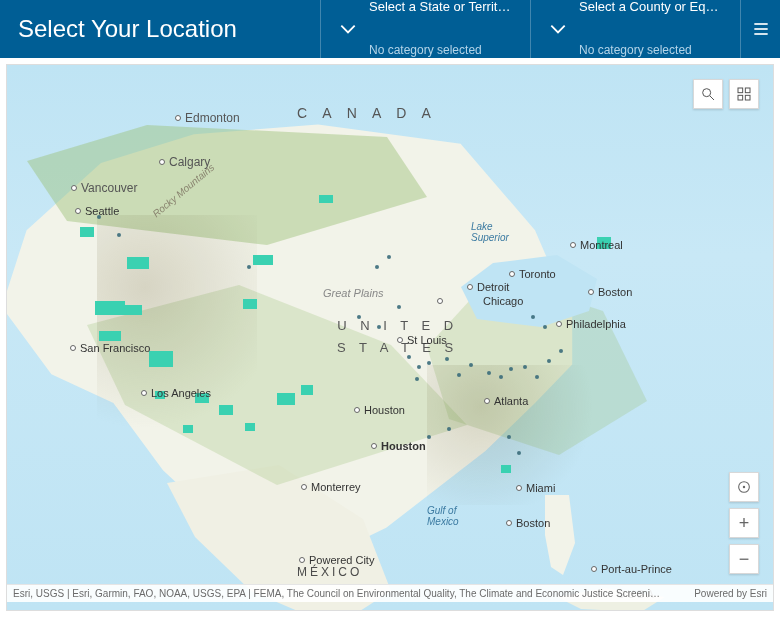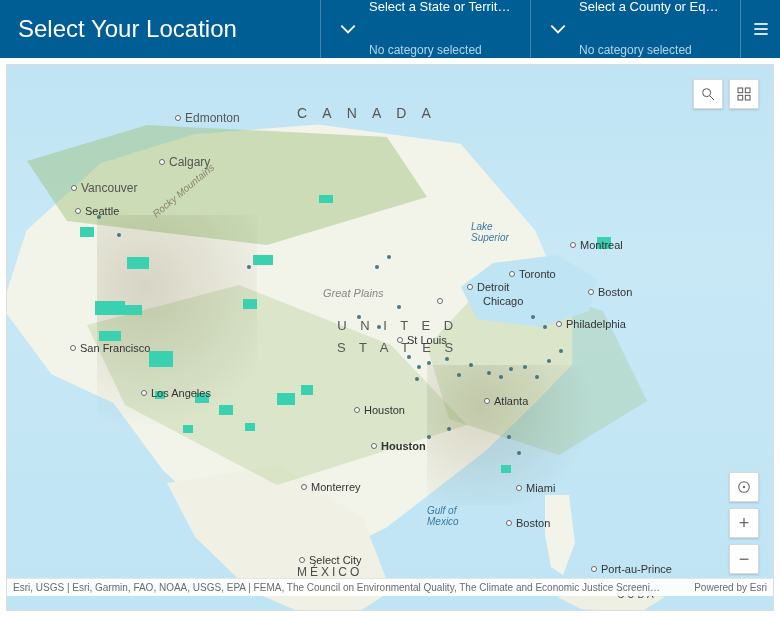--- a/index.html
+++ b/index.html
@@ -47,21 +47,21 @@
   .spk { position:absolute; width:4px; height:4px; background:#3a6b7a; border-radius:50%; opacity:.9;}
   
   .tool-row { position:absolute; top:14px; right:14px; display:flex; gap:6px; z-index:5;}
   .tool { width:30px; height:30px; background:#fff; border:1px solid #d8d8d8; display:flex; align-items:center; justify-content:center; box-shadow:0 1px 2px rgba(0,0,0,.15); cursor:pointer;}
   .tool svg { width:16px; height:16px; stroke:#555; fill:none; stroke-width:1.5;}
   .tool.basemap svg { stroke:#555;}
   
   .ctrl-col { position:absolute; right:14px; bottom:36px; display:flex; flex-direction:column; gap:6px; z-index:5;}
   .ctrl { width:30px; height:30px; background:#fff; border:1px solid #d8d8d8; display:flex; align-items:center; justify-content:center; box-shadow:0 1px 2px rgba(0,0,0,.15); cursor:pointer; font-size:18px; color:#666;}
   .ctrl svg{ width:16px; height:16px; stroke:#666; fill:none; stroke-width:1.6;}
-  .attribution { position:absolute; left:0; right:0; bottom:14px; height:18px; background:rgba(255,255,255,.9); font-size:10px; color:#6b6b6b; display:flex; align-items:center; padding:0 6px; border-top:1px solid #e5e5e5; z-index:5;}
+  .attribution { position:absolute; left:0; right:0; bottom:8px; height:18px; background:rgba(255,255,255,.9); font-size:10px; color:#6b6b6b; display:flex; align-items:center; padding:0 6px; border-top:1px solid #e5e5e5; z-index:5;}
   .attribution .pow { margin-left:auto; }
 </style>
 </head>
 <body>
 
 <div class="app">
 
   <div class="header">
     <div class="title">Select Your Location</div>
 
@@ -207,21 +207,21 @@
           <div class="city" style="left: 364px; top: 375px; font-weight: bold;">
             <span class="dot"></span>
             <span>Houston</span>
           </div>
           <div class="city" style="left: 294px; top: 416px;">
             <span class="dot"></span>
             <span>Monterrey</span>
           </div>
           <div class="city" style="left: 292px; top: 489px;">
             <span class="dot"></span>
-            <span>Select City</span>
+            <span>Powered City</span>
           </div>
           <div class="city" style="left: 390px; top: 269px;">
             <span class="dot"></span>
             <span>St Louis</span>
           </div>
           <div class="city" style="left: 430px; top: 230px; gap: 40px;">
             <span class="dot"></span>
             <span>Chicago</span>
           </div>
           <div class="city" style="left: 460px; top: 216px;">

